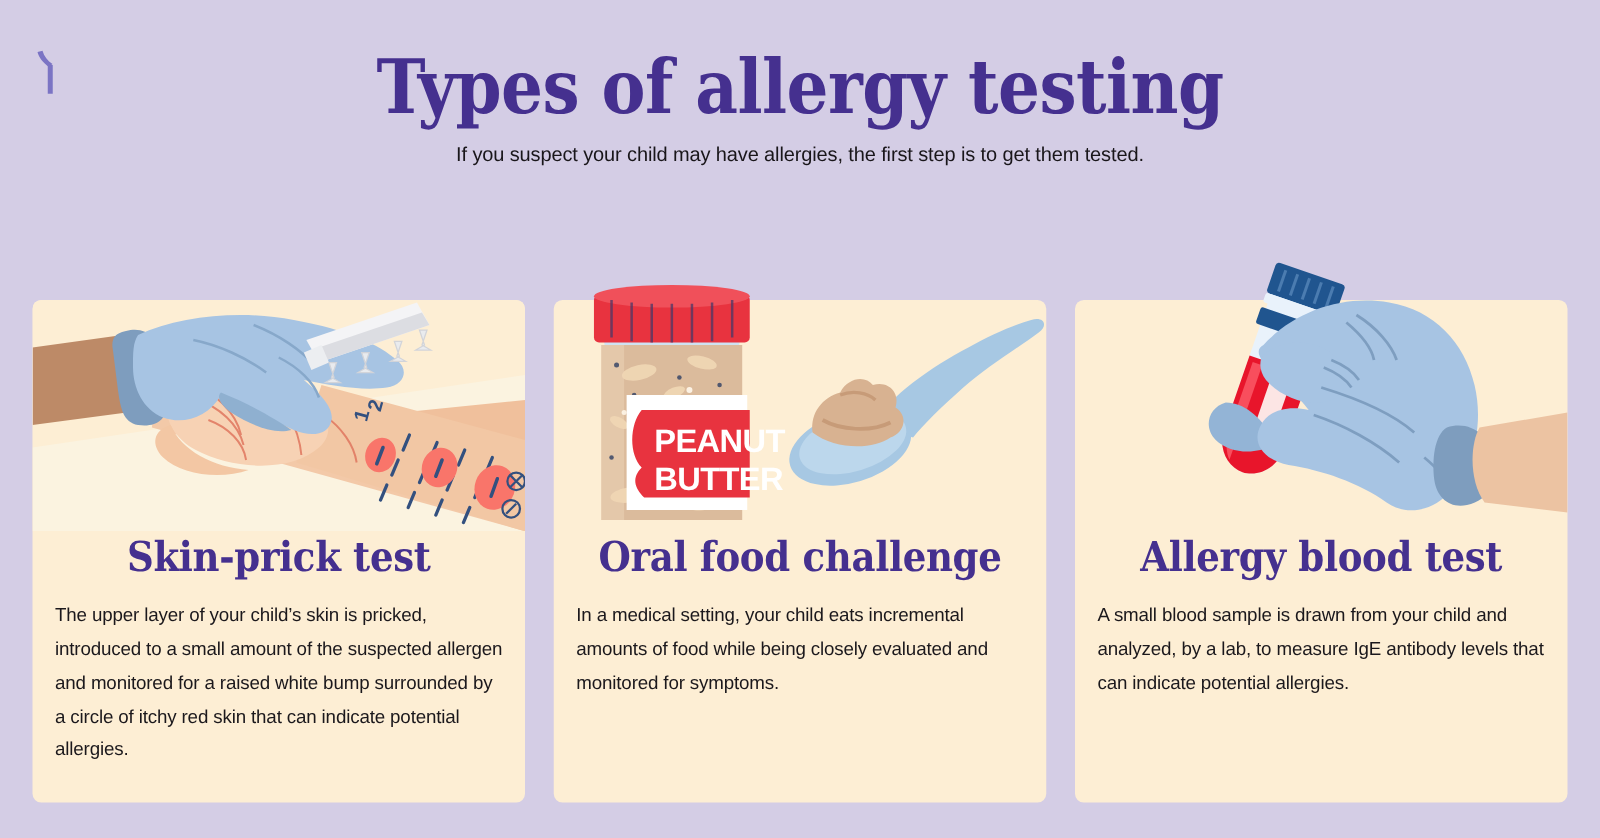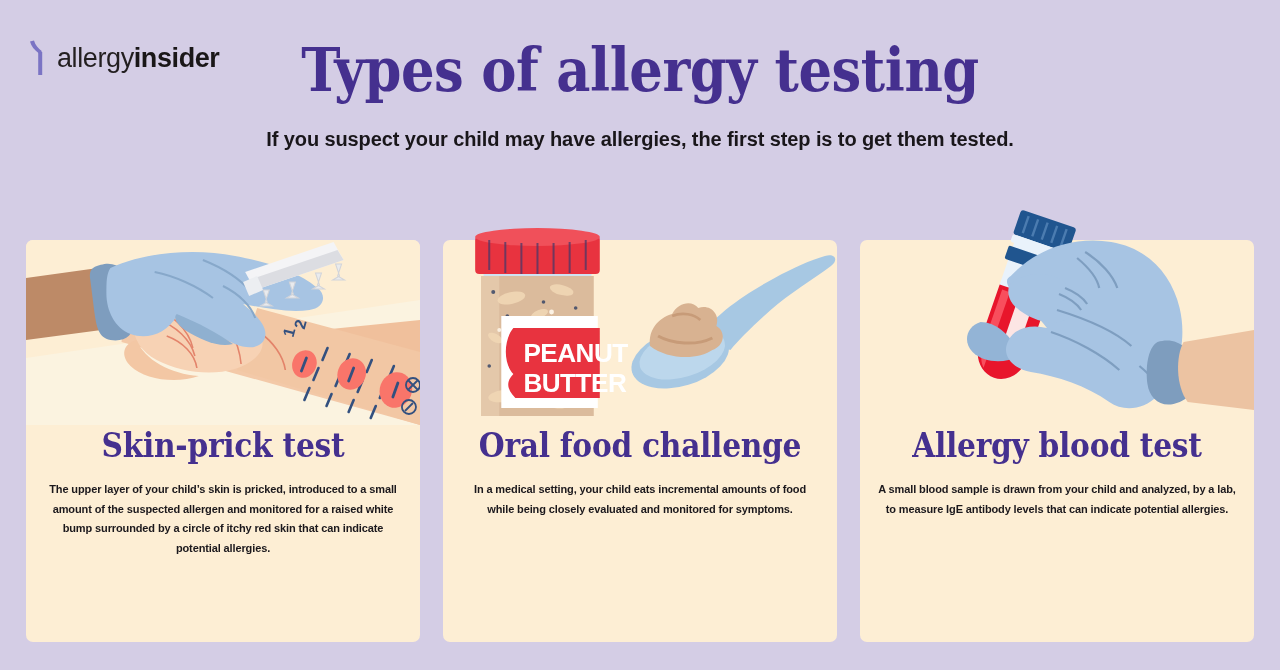--- a/index.html
+++ b/index.html
@@ -43,24 +43,24 @@
     font-size: 60px;
     line-height: 1;
     color: #45308f;
     letter-spacing: -0.5px;
     transform: scaleX(0.88);
   }
 
   .page-subtitle {
     position: absolute;
     left: 0; right: 0;
-    top: 128px;
+    top: 116px;
     text-align: center;
-    font-size: 20px;
-    font-weight: 700;
+    font-size: 16px;
+    font-weight: 400;
     color: #19161a;
     letter-spacing: -0.1px;
   }
 
   
   .cards {
     position: absolute;
     left: 26px;
     top: 240px;
     width: 1228px;
@@ -95,39 +95,37 @@
     font-size: 33px;
     line-height: 1.1;
     color: #45308f;
     transform: scaleX(0.9);
     letter-spacing: -0.3px;
   }
   .card-body {
     position: absolute;
     left: 18px; right: 18px;
     top: 240px;
-    text-align: center;
-    font-size: 11px;
-    font-weight: 700;
+    font-size: 15px;
+    font-weight: 400;
     line-height: 1.79;
     color: #1b181c;
     letter-spacing: -0.12px;
   }
 </style>
 </head>
 <body>
 
 <div class="logo">
   <span>
     <svg class="logo-mark" viewBox="0 0 26 36">
       <path d="M14.2 12 L14.2 35 L10.2 35 L10.2 12 Z" fill="#7b74c4"></path>
       <path d="M11.0 13.5 C 6.5 10.0 3.0 6.0 2.0 1.5 L6.0 0.5 C 7.2 5.0 10.2 8.6 14.0 11.2 Z" fill="#7b74c4"></path>
     </svg>
   </span>
-  <span class="logo-text"><span class="lw1">allergy</span><span class="lw2">insider</span></span>
 </div>
 
 <div class="page-title">Types of allergy testing</div>
 <div class="page-subtitle">If you suspect your child may have allergies, the first step is to get them tested.</div>
 
 <div class="cards">
 
   <div class="card">
     <div class="card-art">
       <div class="card-art-clip">

